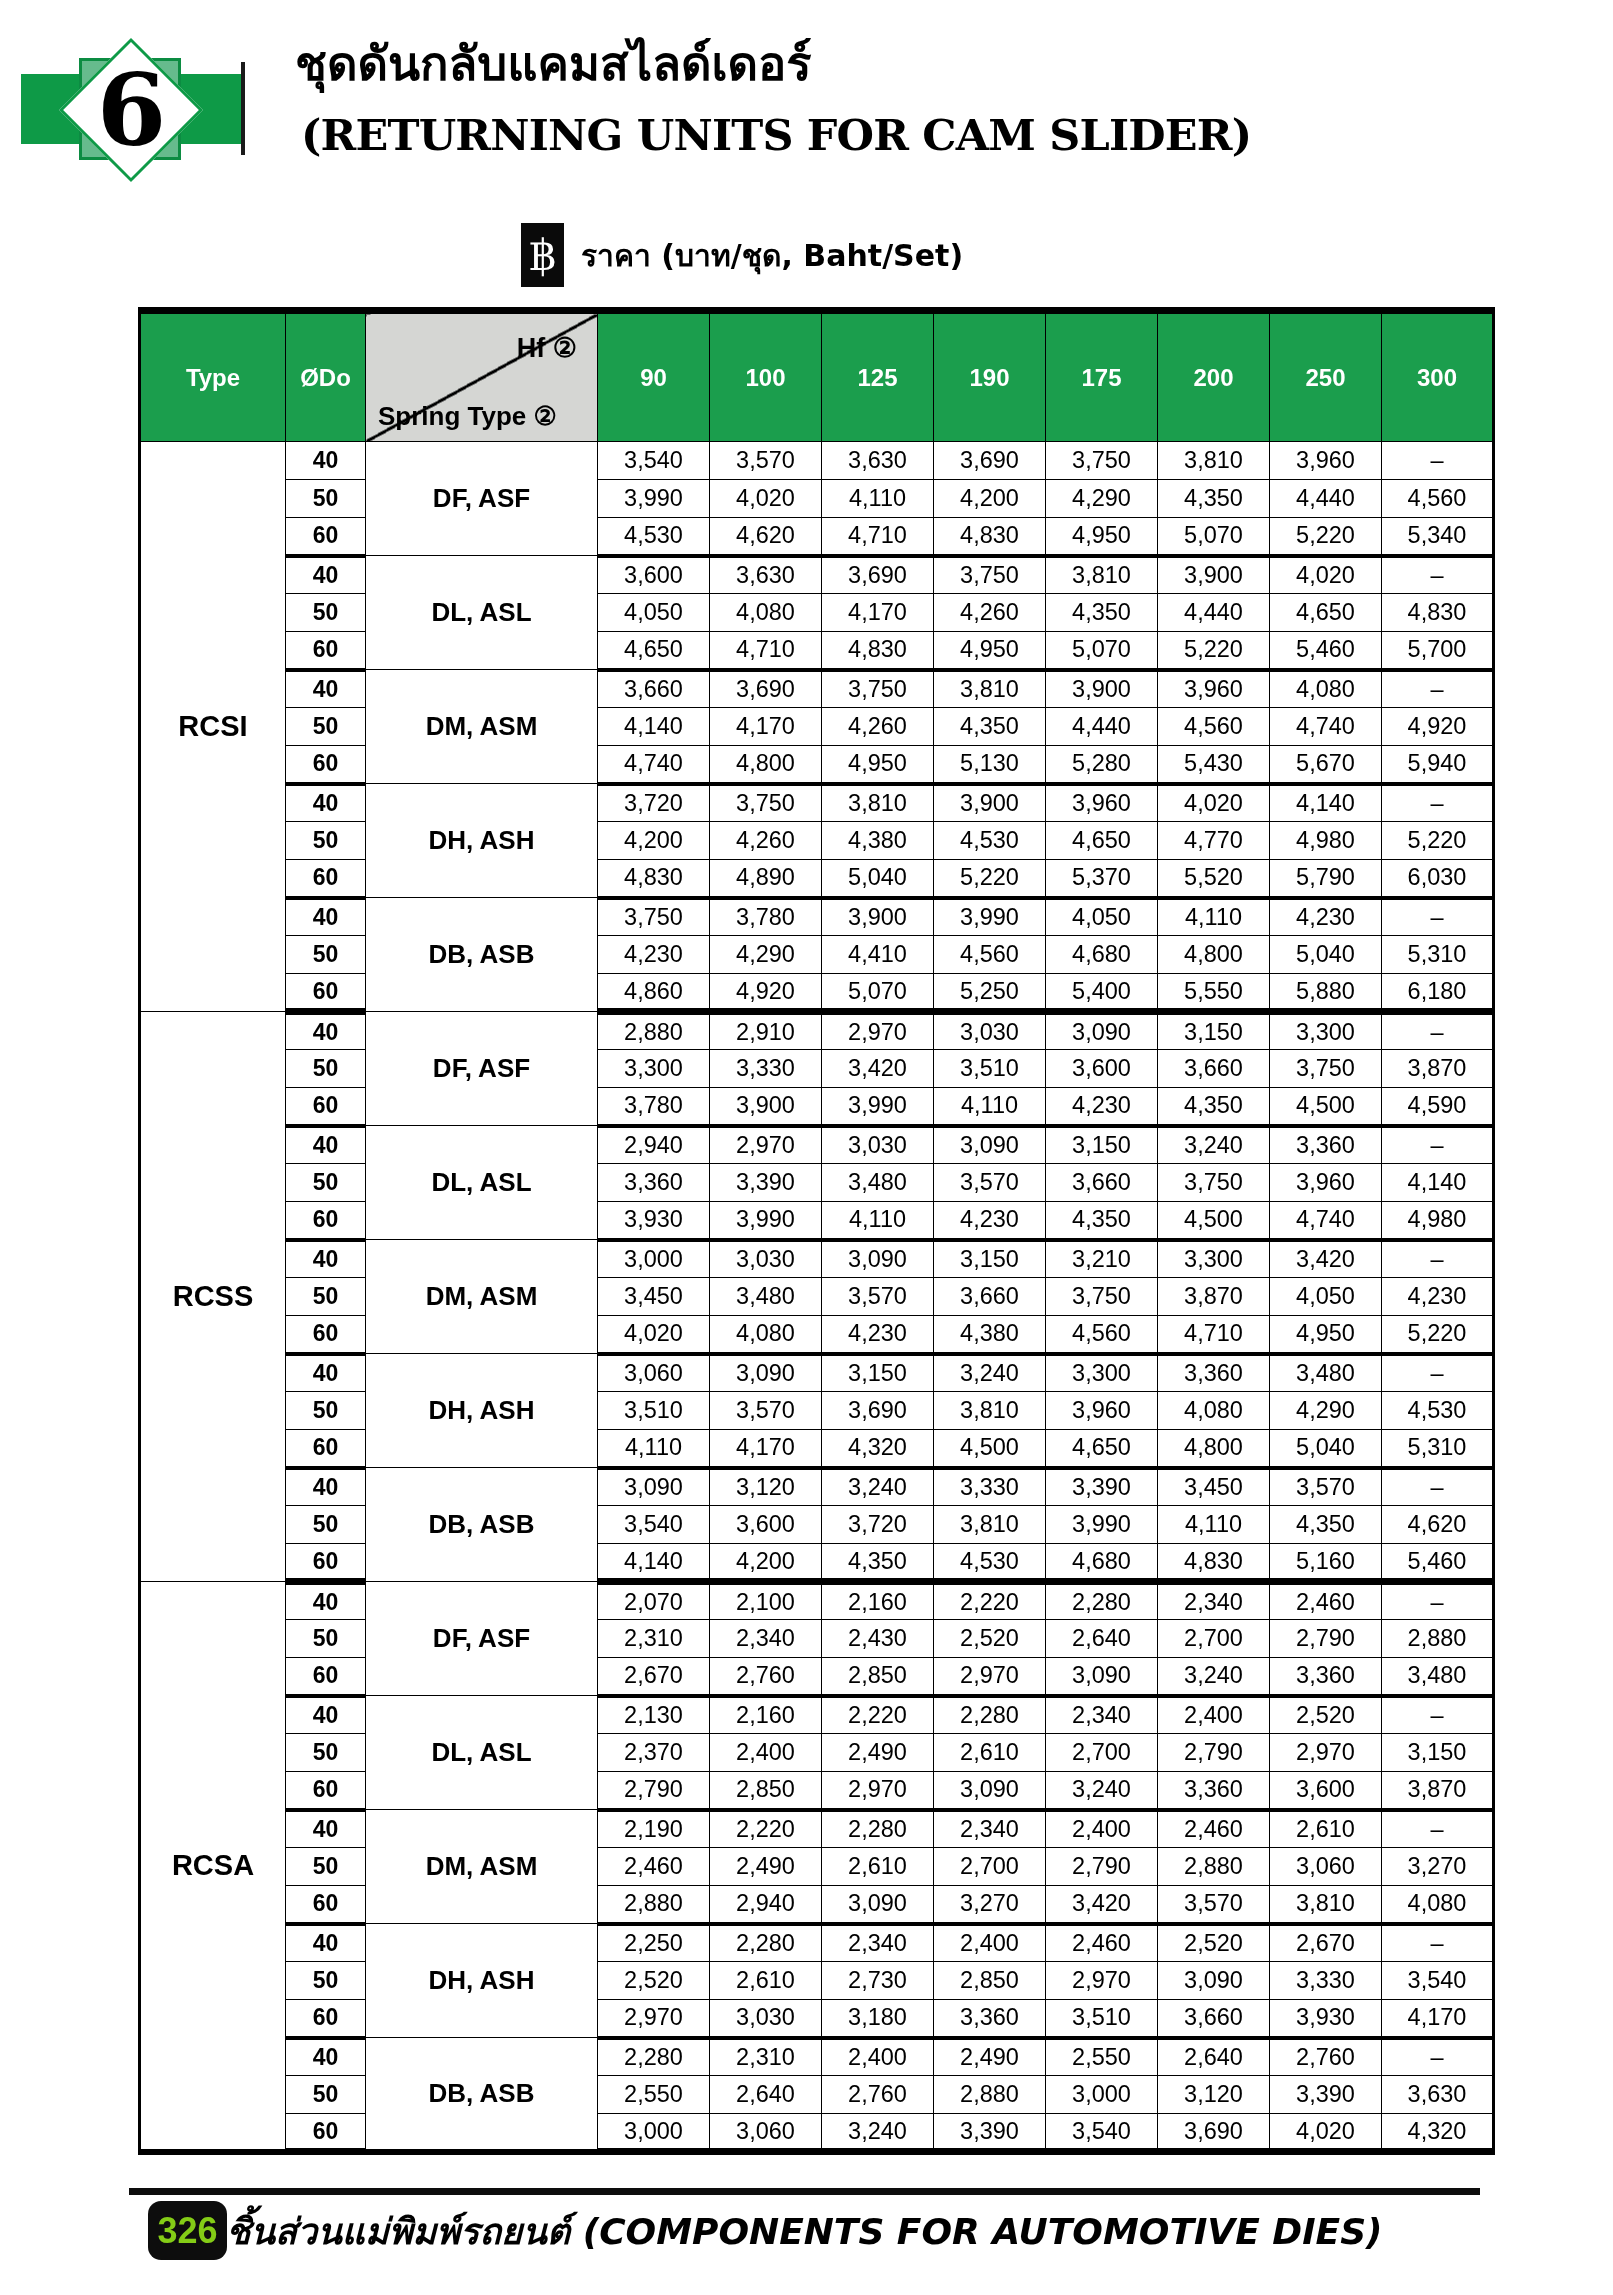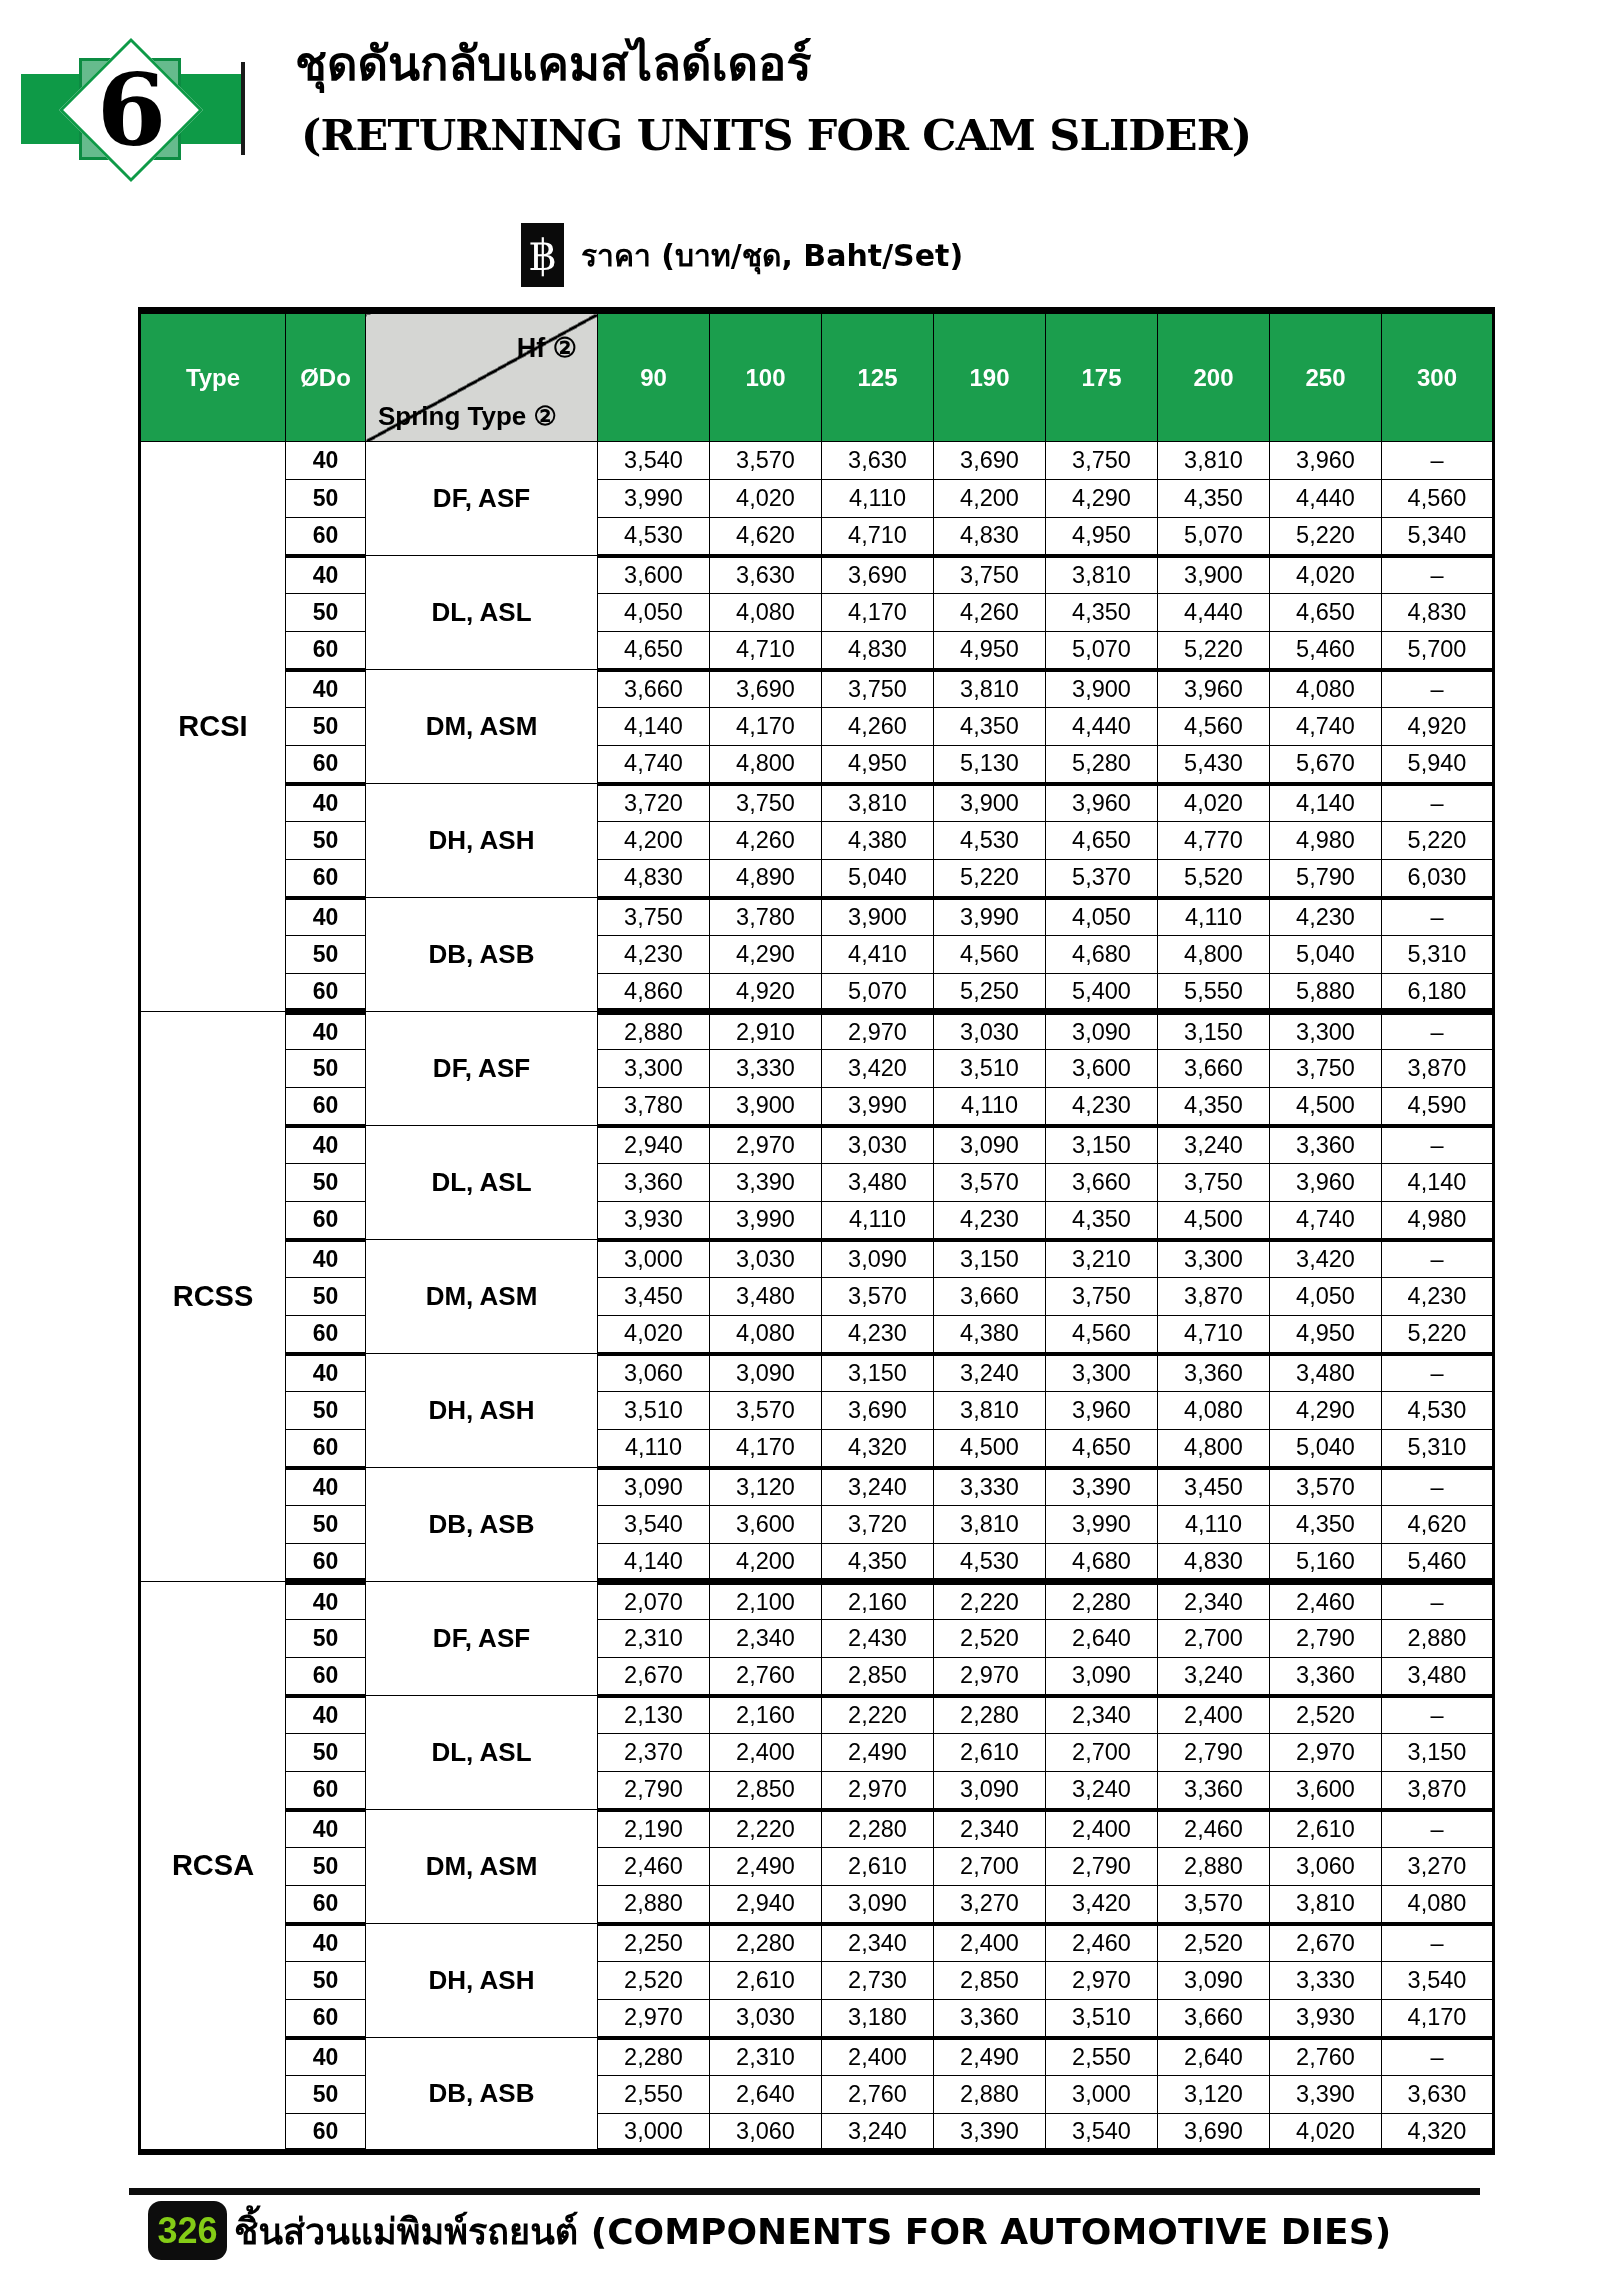--- a/index.html
+++ b/index.html
@@ -49,22 +49,22 @@
   td.odo-cell{font-weight:bold;font-size:23px;}
   td.spring-cell{font-weight:bold;font-size:26px;}
   td.price-cell{font-weight:normal;}
   tr.spring-end td{border-bottom-width:4.6px;}
   tr.group-end td{border-bottom-width:7.6px;}
 
   
   .footer-rule{position:absolute;left:129px;top:2188px;width:1351px;height:6.8px;background:#0d0d0d;}
   .page-badge{position:absolute;left:132px;top:2201px;width:79px;height:59px;background:#0d0d0d;
               border-radius:13px;color:#84cc16;font-weight:bold;font-size:36px;text-align:center;line-height:59px;margin-left:16px;}
-  .footer-text{position:absolute;left:234px;top:2204px;height:55px;line-height:55px;
-               font-family:"DejaVu Sans",sans-serif;font-weight:600;
+  .footer-text{position:absolute;left:226px;top:2204px;height:55px;line-height:55px;
+               font-family:"DejaVu Sans",sans-serif;font-style:italic;font-weight:600;
                font-size:36px;white-space:nowrap;}
 </style>
 </head>
 <body>
 
 <div class="page">
 
   <div class="logo-bar"></div>
   <div class="logo-square"></div>
   <div class="logo-diamond"></div>

